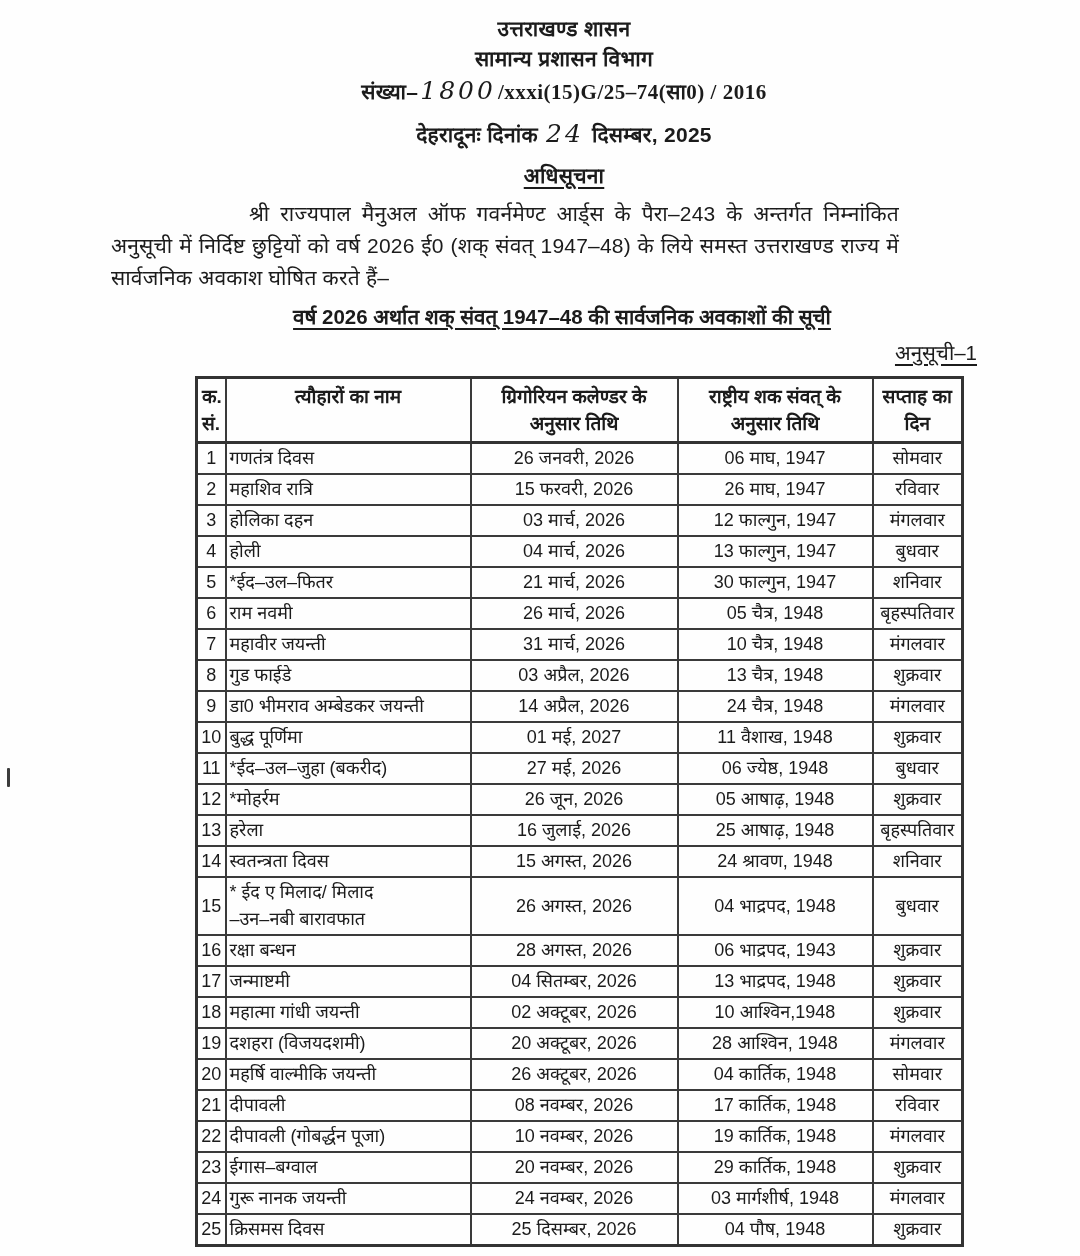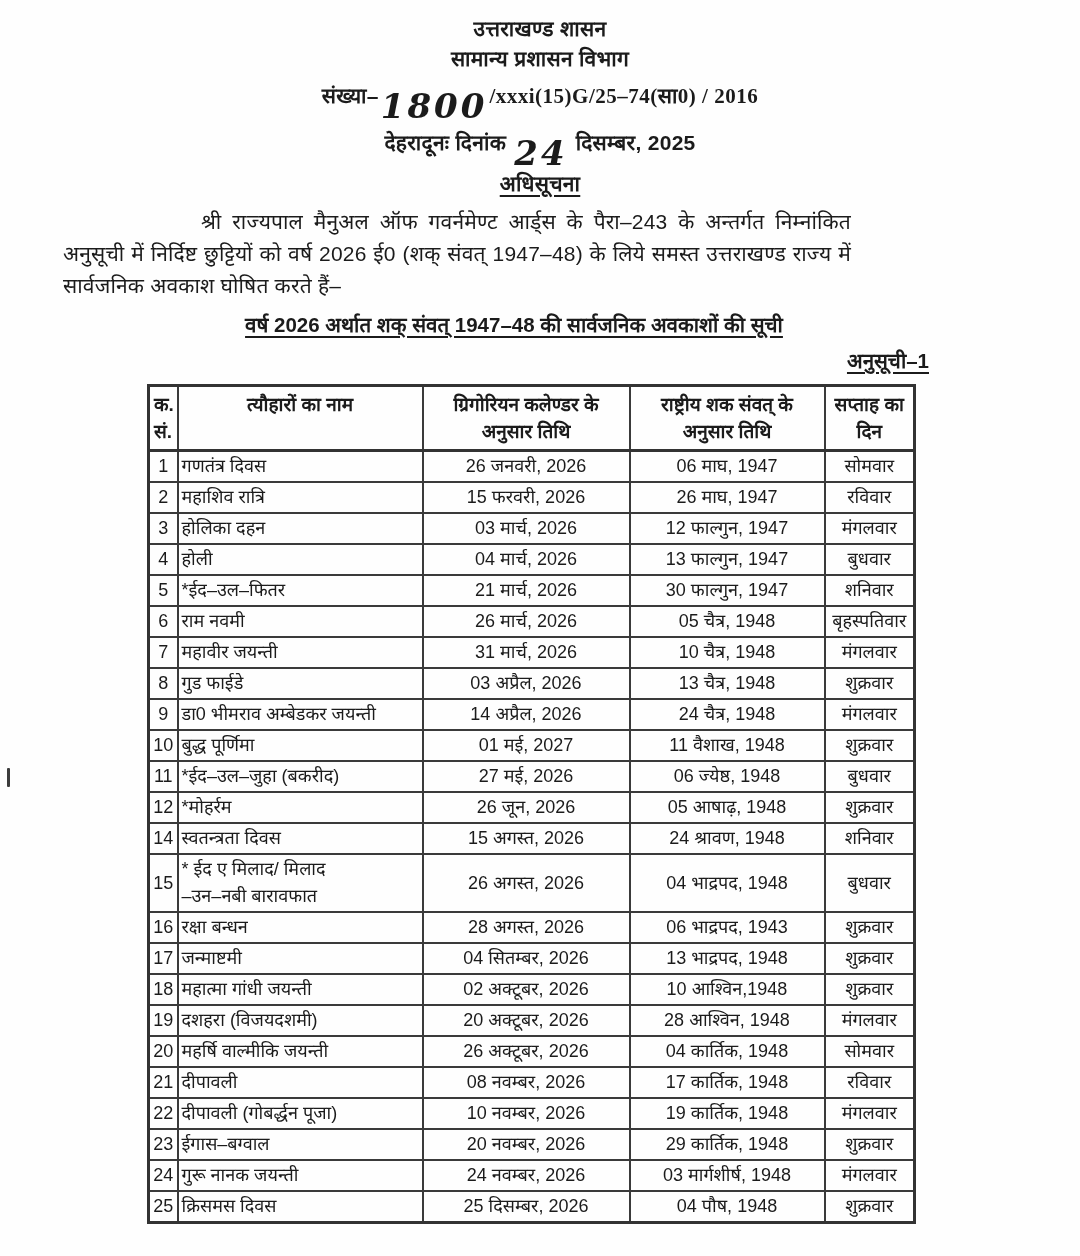--- a/index.html
+++ b/index.html
@@ -6,50 +6,51 @@
   .page{
     position:relative;
     width:1080px;height:1256px;
     margin:0 auto;
     background:#fefefe;
     color:#1b1b1b;
     font-family:"Liberation Sans","DejaVu Sans",sans-serif;
     overflow:hidden;
     box-sizing:border-box;
     padding-top:14px;
+    padding-left:48px;
   }
   .center{text-align:center;}
   .doc-header{line-height:30px;font-size:21px;font-weight:600;letter-spacing:.3px;}
   .ref-line{font-size:21px;line-height:34px;font-weight:600;}
   .ref-latin{font-family:"Liberation Serif","DejaVu Serif",serif;font-weight:700;letter-spacing:.5px;}
   .handwritten{
     font-family:"DejaVu Serif","Liberation Serif",serif;
-    font-style:italic;font-weight:700;
-    font-size:34px;letter-spacing:3px;
-    position:relative;top:15px;padding:0 2px;
+    font-style:italic;font-weight:400;
+    font-size:25px;letter-spacing:3px;
+    position:relative;top:0;padding:0 2px;
   }
   .date-line{font-size:21px;line-height:50px;font-weight:600;}
   .notif-heading{
     font-size:21px;line-height:32px;font-weight:700;
     text-decoration:underline;text-underline-offset:4px;
   }
   .body-para{
     width:788px;margin:6px 0 0 63px;
     font-size:21px;line-height:32px;font-weight:500;
     text-align:justify;text-indent:138px;
     letter-spacing:.2px;
   }
   .list-title{
     width:788px;margin:8px 0 0 120px;
     font-size:20.5px;font-weight:700;text-align:center;
     text-decoration:underline;text-underline-offset:4px;
   }
   .schedule-label{
     width:788px;margin:8px 0 0 141px;
-    font-size:20.5px;font-weight:700;text-align:right;
+    font-size:20.5px;font-weight:400;text-align:right;
     padding-right:2px;
   }
   .schedule-label span{text-decoration:underline;text-underline-offset:4px;}
   table.holidays{
     margin:10px 0 0 147px;
     border-collapse:collapse;
     table-layout:fixed;
     width:766px;
     font-size:18px;
   }
@@ -217,20 +218,27 @@
           <td class="col-weekday">बुधवार</td>
         </tr>
         <tr>
           <td class="col-sno">12</td>
           <td class="col-name">*मोहर्रम</td>
           <td class="col-gregorian">26 जून, 2026</td>
           <td class="col-shaka">05 आषाढ़, 1948</td>
           <td class="col-weekday">शुक्रवार</td>
         </tr>
         <tr>
+          <td class="col-sno">13</td>
+          <td class="col-name">हरेला</td>
+          <td class="col-gregorian">16 जुलाई, 2026</td>
+          <td class="col-shaka">25 आषाढ़, 1948</td>
+          <td class="col-weekday">बृहस्पतिवार</td>
+        </tr>
+        <tr>
           <td class="col-sno">14</td>
           <td class="col-name">स्वतन्त्रता दिवस</td>
           <td class="col-gregorian">15 अगस्त, 2026</td>
           <td class="col-shaka">24 श्रावण, 1948</td>
           <td class="col-weekday">शनिवार</td>
         </tr>
         <tr>
           <td class="col-sno">15</td>
           <td class="col-name">* ईद ए मिलाद/ मिलाद
 –उन–नबी बारावफात</td>

